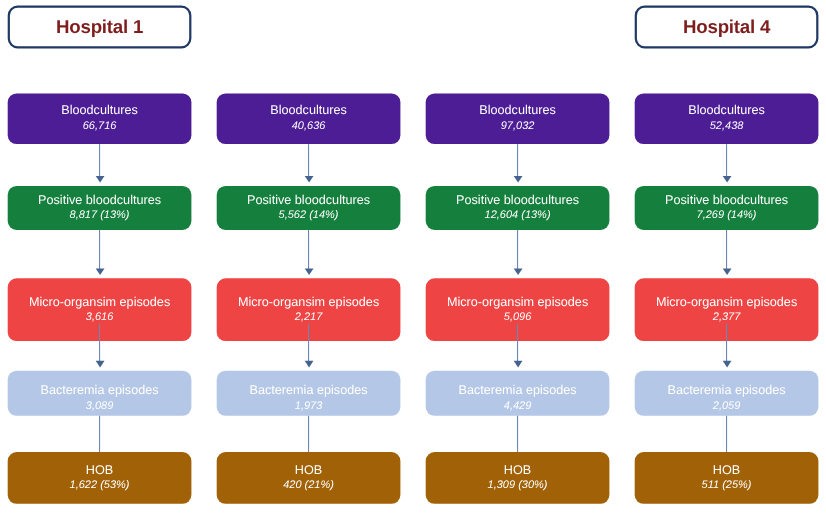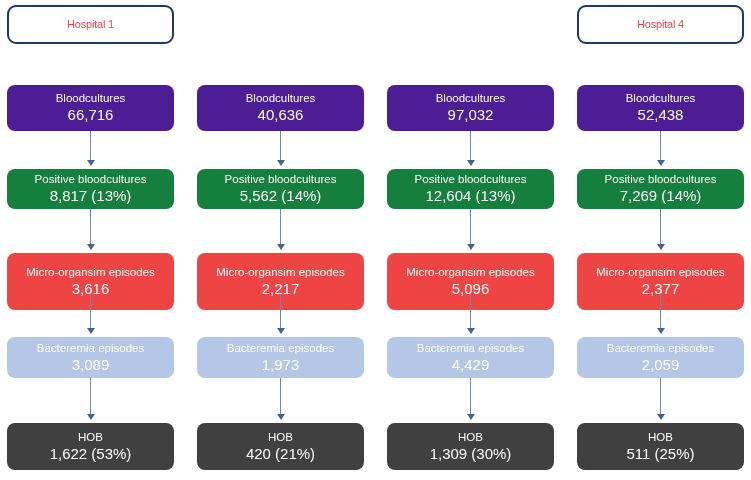--- a/index.html
+++ b/index.html
@@ -35,23 +35,23 @@
     height: 39px;
     box-sizing: border-box;
     border: 2px solid #1F3864;
     border-radius: 9px;
     background: #ffffff;
     display: flex;
     align-items: center;
     justify-content: center;
   }
   .hospital-header .label {
-    font-size: 11px;
-    font-weight: normal;
-    color: #ef4444;
+    font-size: 17px;
+    font-weight: bold;
+    color: #7f1d1d;
     letter-spacing: -0.2px;
     line-height: 1;
   }
   
   .node {
     position: absolute;
     left: 0;
     width: 167px;
     box-sizing: border-box;
     border-radius: 8px;
@@ -63,31 +63,32 @@
     text-align: center;
     padding: 2px 3px;
   }
   .node .node-title {
     font-size: 11.5px;
     font-weight: normal;
     line-height: 1.22;
     white-space: nowrap;
   }
   .node .node-value {
-    font-size: 15px;
+    font-size: 10px;
+    font-style: italic;
     font-weight: normal;
     line-height: 1.25;
     white-space: nowrap;
     margin-top: 1px;
   }
   .node.level-0 { top: 85px;  height: 46px; background: #4c1d95; }
   .node.level-1 { top: 169px; height: 40px; background: #15803d; }
   .node.level-2 { top: 253px; height: 57px; background: #ef4444; }
-  .node.level-3 { top: 337px; height: 41px; background: #B4C7E7; }
-  .node.level-4 { top: 423px; height: 47px; background: #404040; align-items: center; }
+  .node.level-3 { top: 337px; height: 41px; background: #B4C7E7; justify-content: flex-end; }
+  .node.level-4 { top: 411px; height: 47px; background: #a16207; align-items: center; }
 
   
   .connector {
     position: absolute;
     left: 83px;
     width: 1px;
     background: #6E86B4;
   }
   .connector.c0 { top: 131px; height: 30px; }
   .connector.c1 { top: 209px; height: 36px; }

